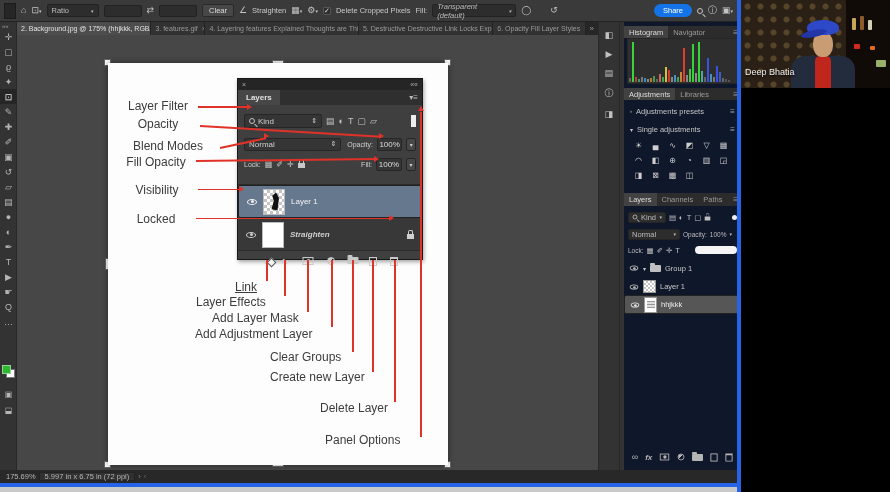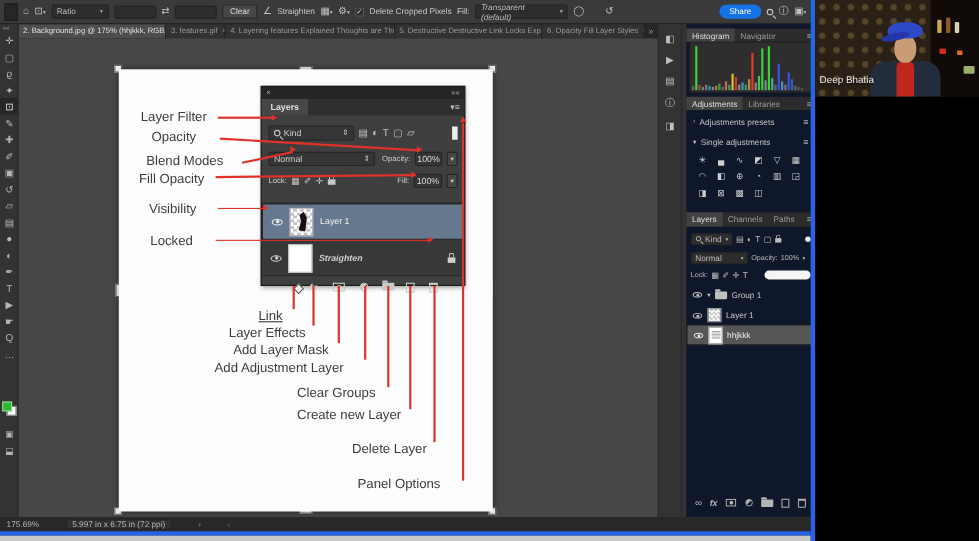--- a/index.html
+++ b/index.html
@@ -126,21 +126,21 @@
   .layrow.sel{background:#565656;color:#eee;}
   .rthumb{width:13px;height:13px;background:#fff;border:1px solid #999;flex:0 0 auto;position:relative;}
   .rthumb.checker{background:repeating-conic-gradient(#c4c4c4 0 25%,#fff 0 50%) 0 0/4px 4px;}
   .rthumb.photo::after{content:"";position:absolute;left:2px;top:3px;width:8px;height:7px;background:linear-gradient(#999 1px,transparent 1px) 0 0/100% 3px,#ddd;}
   .rfoot{position:absolute;left:0;top:428px;width:100%;height:14px;display:flex;align-items:center;justify-content:center;gap:7px;color:#b5b5b5;}
   .fillpop{background:#f5f5f5;border-radius:4px;width:42px;height:8px;margin-left:auto;position:relative;}
   .fillpop::after{content:"";position:absolute;right:-8px;top:1px;width:6px;height:6px;background:#222;border-radius:2px;}
 
   
   .sbar{position:absolute;left:0;top:470px;width:737px;height:13px;background:#282828;display:flex;align-items:center;
-        gap:24px;padding:0 6px;font-size:7.5px;color:#b5b5b5;}
+        gap:3px;padding:0 6px;font-size:7.5px;color:#b5b5b5;}
   .sbar .docinfo{background:#313131;border:1px solid #242424;padding:0 5px;height:9px;display:flex;align-items:center;}
   .blue-b{position:absolute;left:0;top:483px;width:737px;height:4px;background:#2563e8;}
   .gray-b{position:absolute;left:0;top:487px;width:737px;height:5px;background:#c9c9c9;}
   .blue-v{position:absolute;left:737px;top:0;width:4px;height:492px;background:#2563e8;}
 
   
   .cam{position:absolute;left:741px;top:0;width:149px;height:88px;background:#241c12;overflow:hidden;}
   .cam .wall{position:absolute;left:0;top:0;width:105px;height:88px;background-color:#2a2015;
              background-image:radial-gradient(circle,#57452a 0 2.5px,rgba(0,0,0,0) 3.5px);background-size:13px 13px;}
   .cam .shelf{position:absolute;left:105px;top:0;width:44px;height:88px;background:#100b07;}
@@ -337,21 +337,21 @@
             <div class="pivot"></div>
 
             <div class="dlabel ra" style="left:10px;width:80px;top:36px;">Layer Filter</div>
             <div class="dlabel ra" style="left:10px;width:80px;top:54px;">Opacity</div>
             <div class="dlabel ra" style="left:10px;width:100px;top:76px;">Blend Modes</div>
             <div class="dlabel ra" style="left:10px;width:76px;top:92px;">Fill Opacity</div>
             <div class="dlabel ra" style="left:10px;width:78px;top:120px;">Visibility</div>
             <div class="dlabel ra" style="left:10px;width:76px;top:149px;">Locked</div>
 
             <div class="dlabel" style="left:127px;top:217px;text-decoration:underline;">Link</div>
-            <div class="dlabel" style="left:100px;top:232px;">Layer Effects</div>
+            <div class="dlabel" style="left:88px;top:232px;">Layer Effects</div>
             <div class="dlabel" style="left:104px;top:248px;">Add Layer Mask</div>
             <div class="dlabel" style="left:87px;top:264px;">Add Adjustment Layer</div>
             <div class="dlabel" style="left:162px;top:287px;">Clear Groups</div>
             <div class="dlabel" style="left:162px;top:307px;">Create new Layer</div>
             <div class="dlabel" style="left:212px;top:338px;">Delete Layer</div>
             <div class="dlabel" style="left:217px;top:370px;">Panel Options</div>
 
             <div class="rl" style="left:90px;top:43px;width:50px;"></div>
             <div class="arr" style="left:139px;top:40.5px;"></div>
             <div class="rl" style="left:92px;top:62px;width:182px;transform:rotate(3.4deg);"></div>

